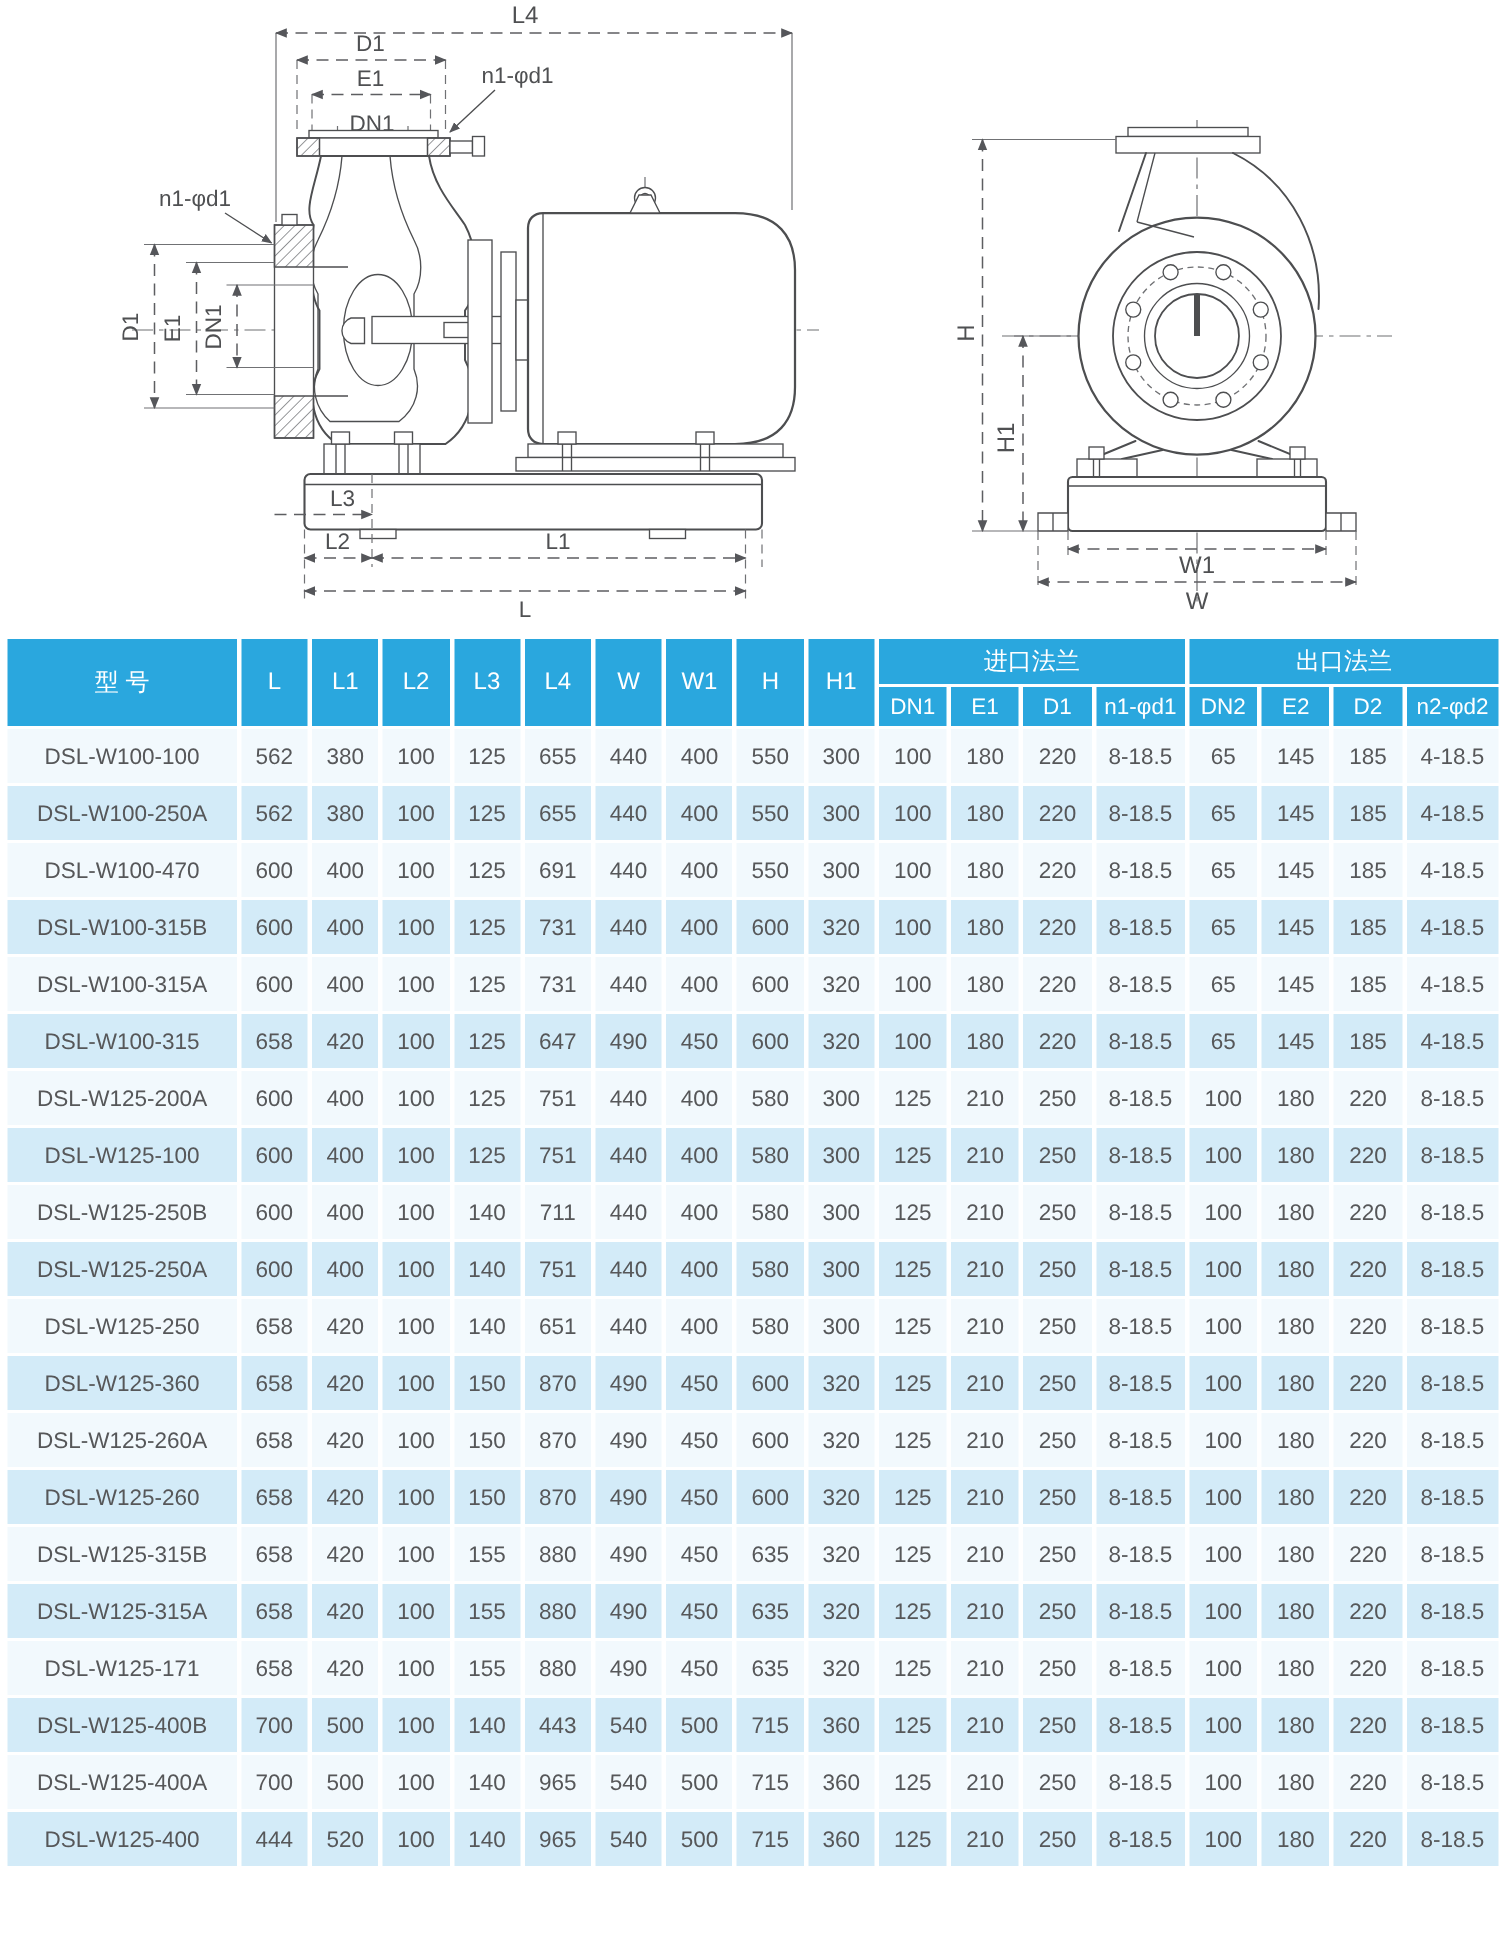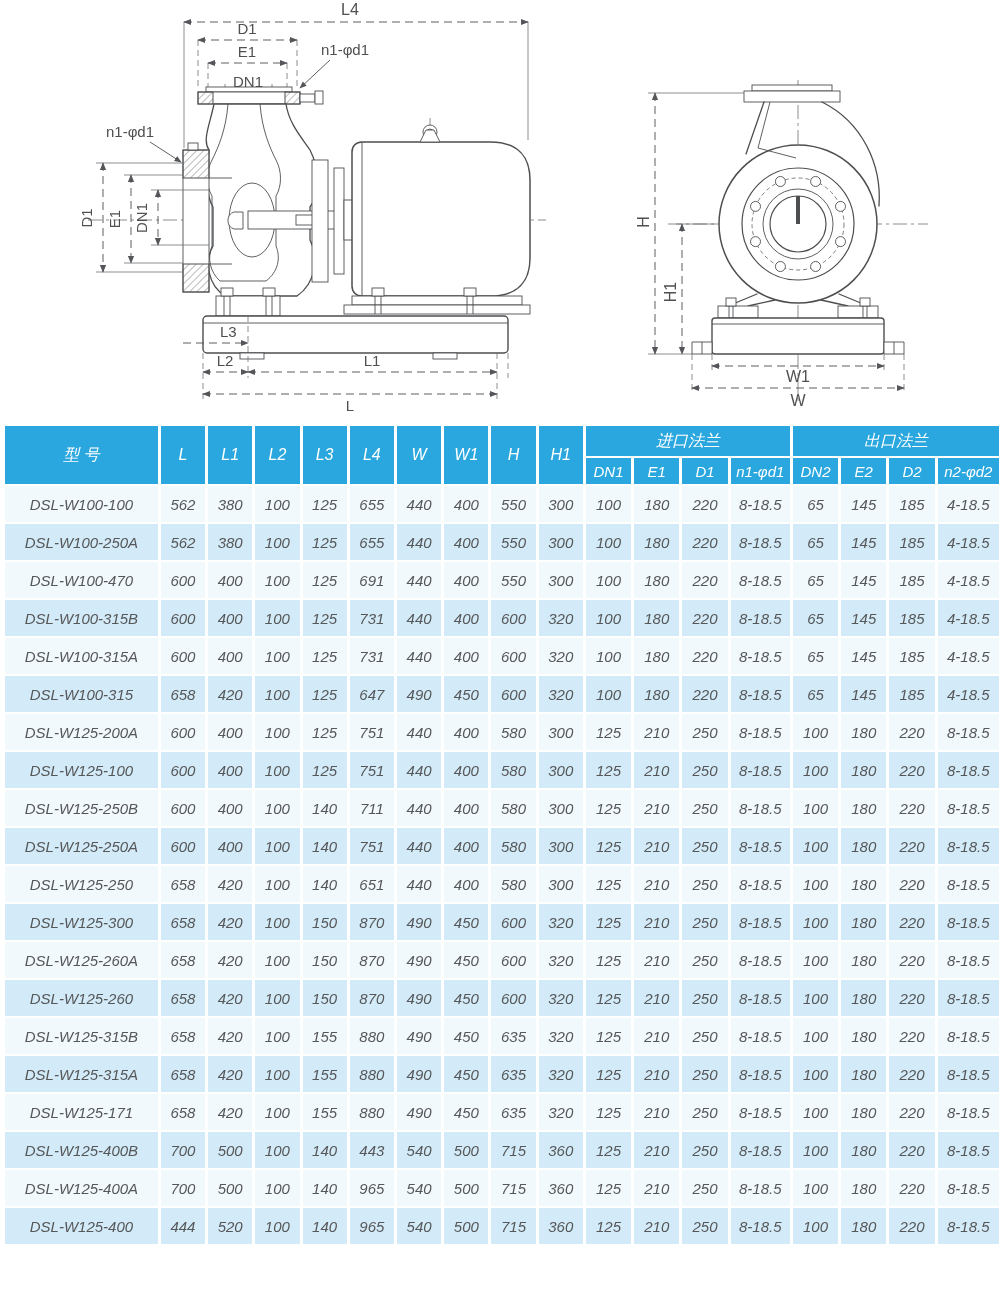--- a/index.html
+++ b/index.html
@@ -9,21 +9,21 @@
   svg .big{font-size:16px;}
   .ln{stroke:#4d4e50;stroke-width:1.3;fill:none;stroke-linecap:round;}
   .lnt{stroke:#4d4e50;stroke-width:0.9;fill:none;}
   .wh{fill:#ffffff;stroke:#4d4e50;stroke-width:1.3;}
   .wht{fill:#ffffff;stroke:#4d4e50;stroke-width:0.9;}
   .ht{fill:url(#hatch);stroke:#4d4e50;stroke-width:1;}
   .dim{stroke:#5d5e61;stroke-width:1;fill:none;stroke-dasharray:8 5;}
   .ext{stroke:#707174;stroke-width:0.8;fill:none;}
   .extd{stroke:#707174;stroke-width:0.8;fill:none;stroke-dasharray:6 4;}
   .cl{stroke:#6f7073;stroke-width:0.8;fill:none;stroke-dasharray:14 4 3 4;}
-  .spec-table{width:1000px;margin:0 2px;border-collapse:separate;border-spacing:3px 2px;table-layout:fixed;font-style:italic;}
+  .spec-table{width:1000px;margin:0 2px;border-collapse:separate;border-spacing:3px 2px;table-layout:fixed;}
   .spec-table th{background:#2AA7DE;color:#fff;font-weight:normal;font-size:16px;padding:0;}
   .spec-table thead tr:first-child th{height:30px;}
   .spec-table thead tr:last-child th{height:26px;font-size:15px;}
   .spec-table td{background:#F2F9FD;text-align:center;vertical-align:middle;font-size:15px;color:#565759;height:36px;padding:0;}
   .spec-table tbody tr:nth-child(even) td{background:#D3EBF8;}
 </style>
 </head>
 <body>
 
 <div class="drawings">
@@ -488,21 +488,21 @@
         <td>125</td>
         <td>210</td>
         <td>250</td>
         <td>8-18.5</td>
         <td>100</td>
         <td>180</td>
         <td>220</td>
         <td>8-18.5</td>
       </tr>
       <tr>
-        <td>DSL-W125-300</td>
+        <td>DSL-W125-360</td>
         <td>658</td>
         <td>420</td>
         <td>100</td>
         <td>150</td>
         <td>870</td>
         <td>490</td>
         <td>450</td>
         <td>600</td>
         <td>320</td>
         <td>125</td>

